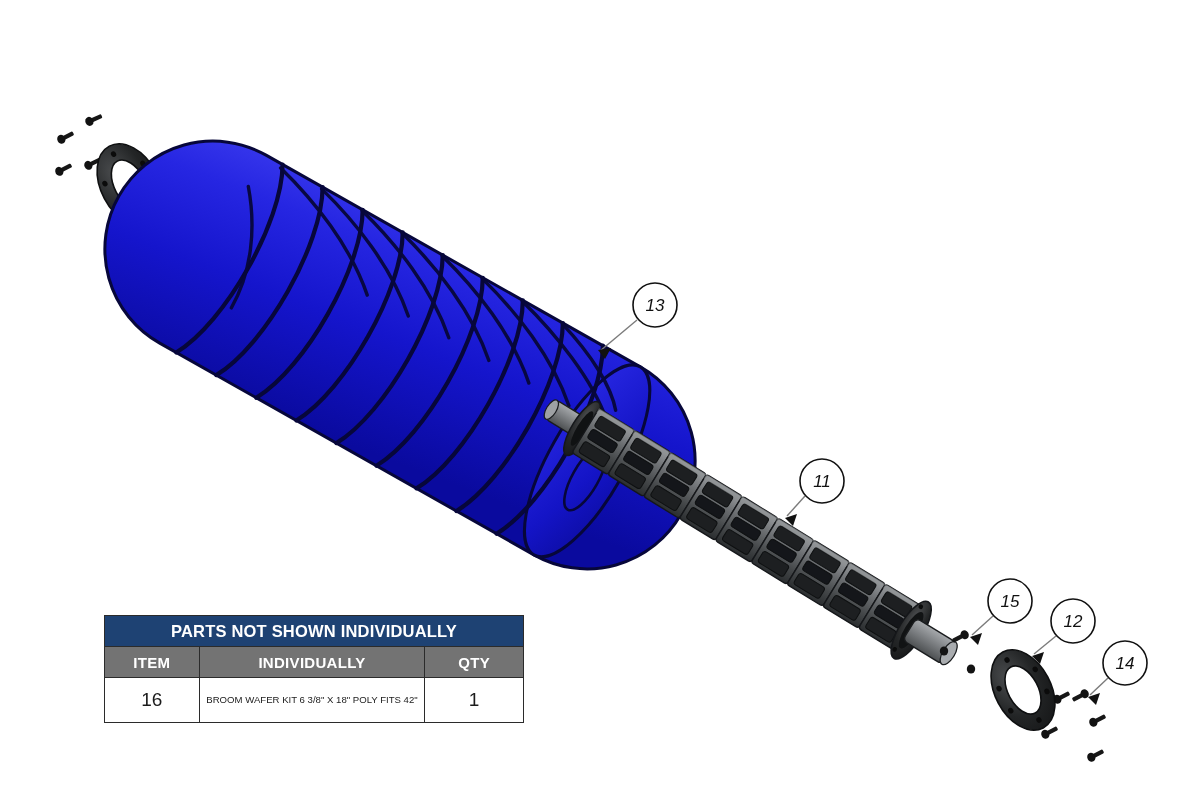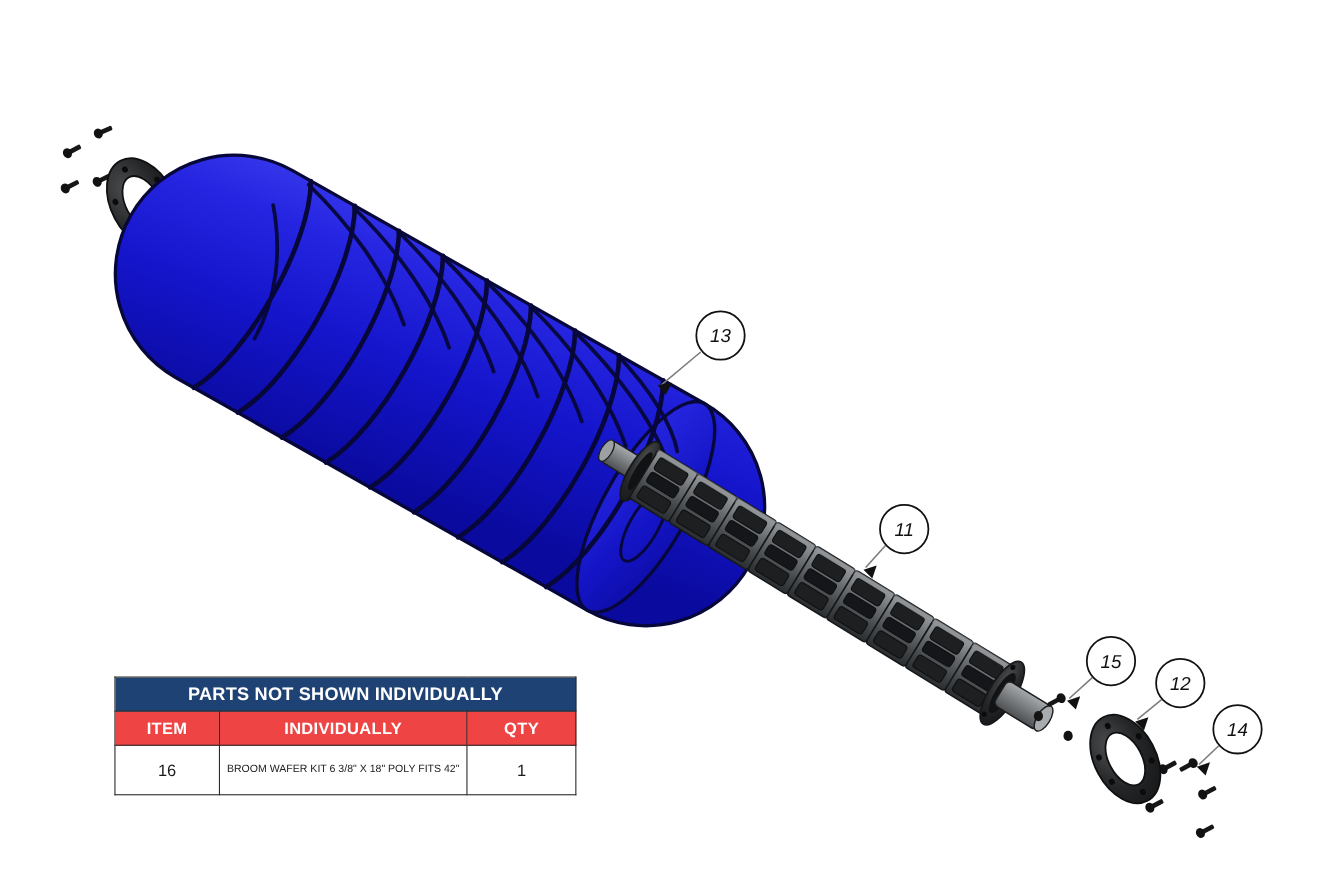--- a/index.html
+++ b/index.html
@@ -67,30 +67,30 @@
   }
   #parts-table .tbl-title {
     background: #1e4273;
     color: #ffffff;
     font-size: 16.5px;
     font-weight: bold;
     letter-spacing: 0.2px;
     height: 30px;
   }
   #parts-table .col-head {
-    background: #ef4444;
+    background: #737373;
     color: #ffffff;
     font-size: 15px;
     font-weight: bold;
     letter-spacing: 0.3px;
     height: 30px;
   }
   #parts-table .cell-item,
   #parts-table .cell-qty {
-    font-size: 15px;
+    font-size: 19px;
     color: #1b1b1b;
     height: 38px;
   }
   #parts-table .cell-desc {
     font-size: 9.6px;
     color: #1b1b1b;
     line-height: 12px;
     padding: 3px 4px;
     height: 38px;
   }

